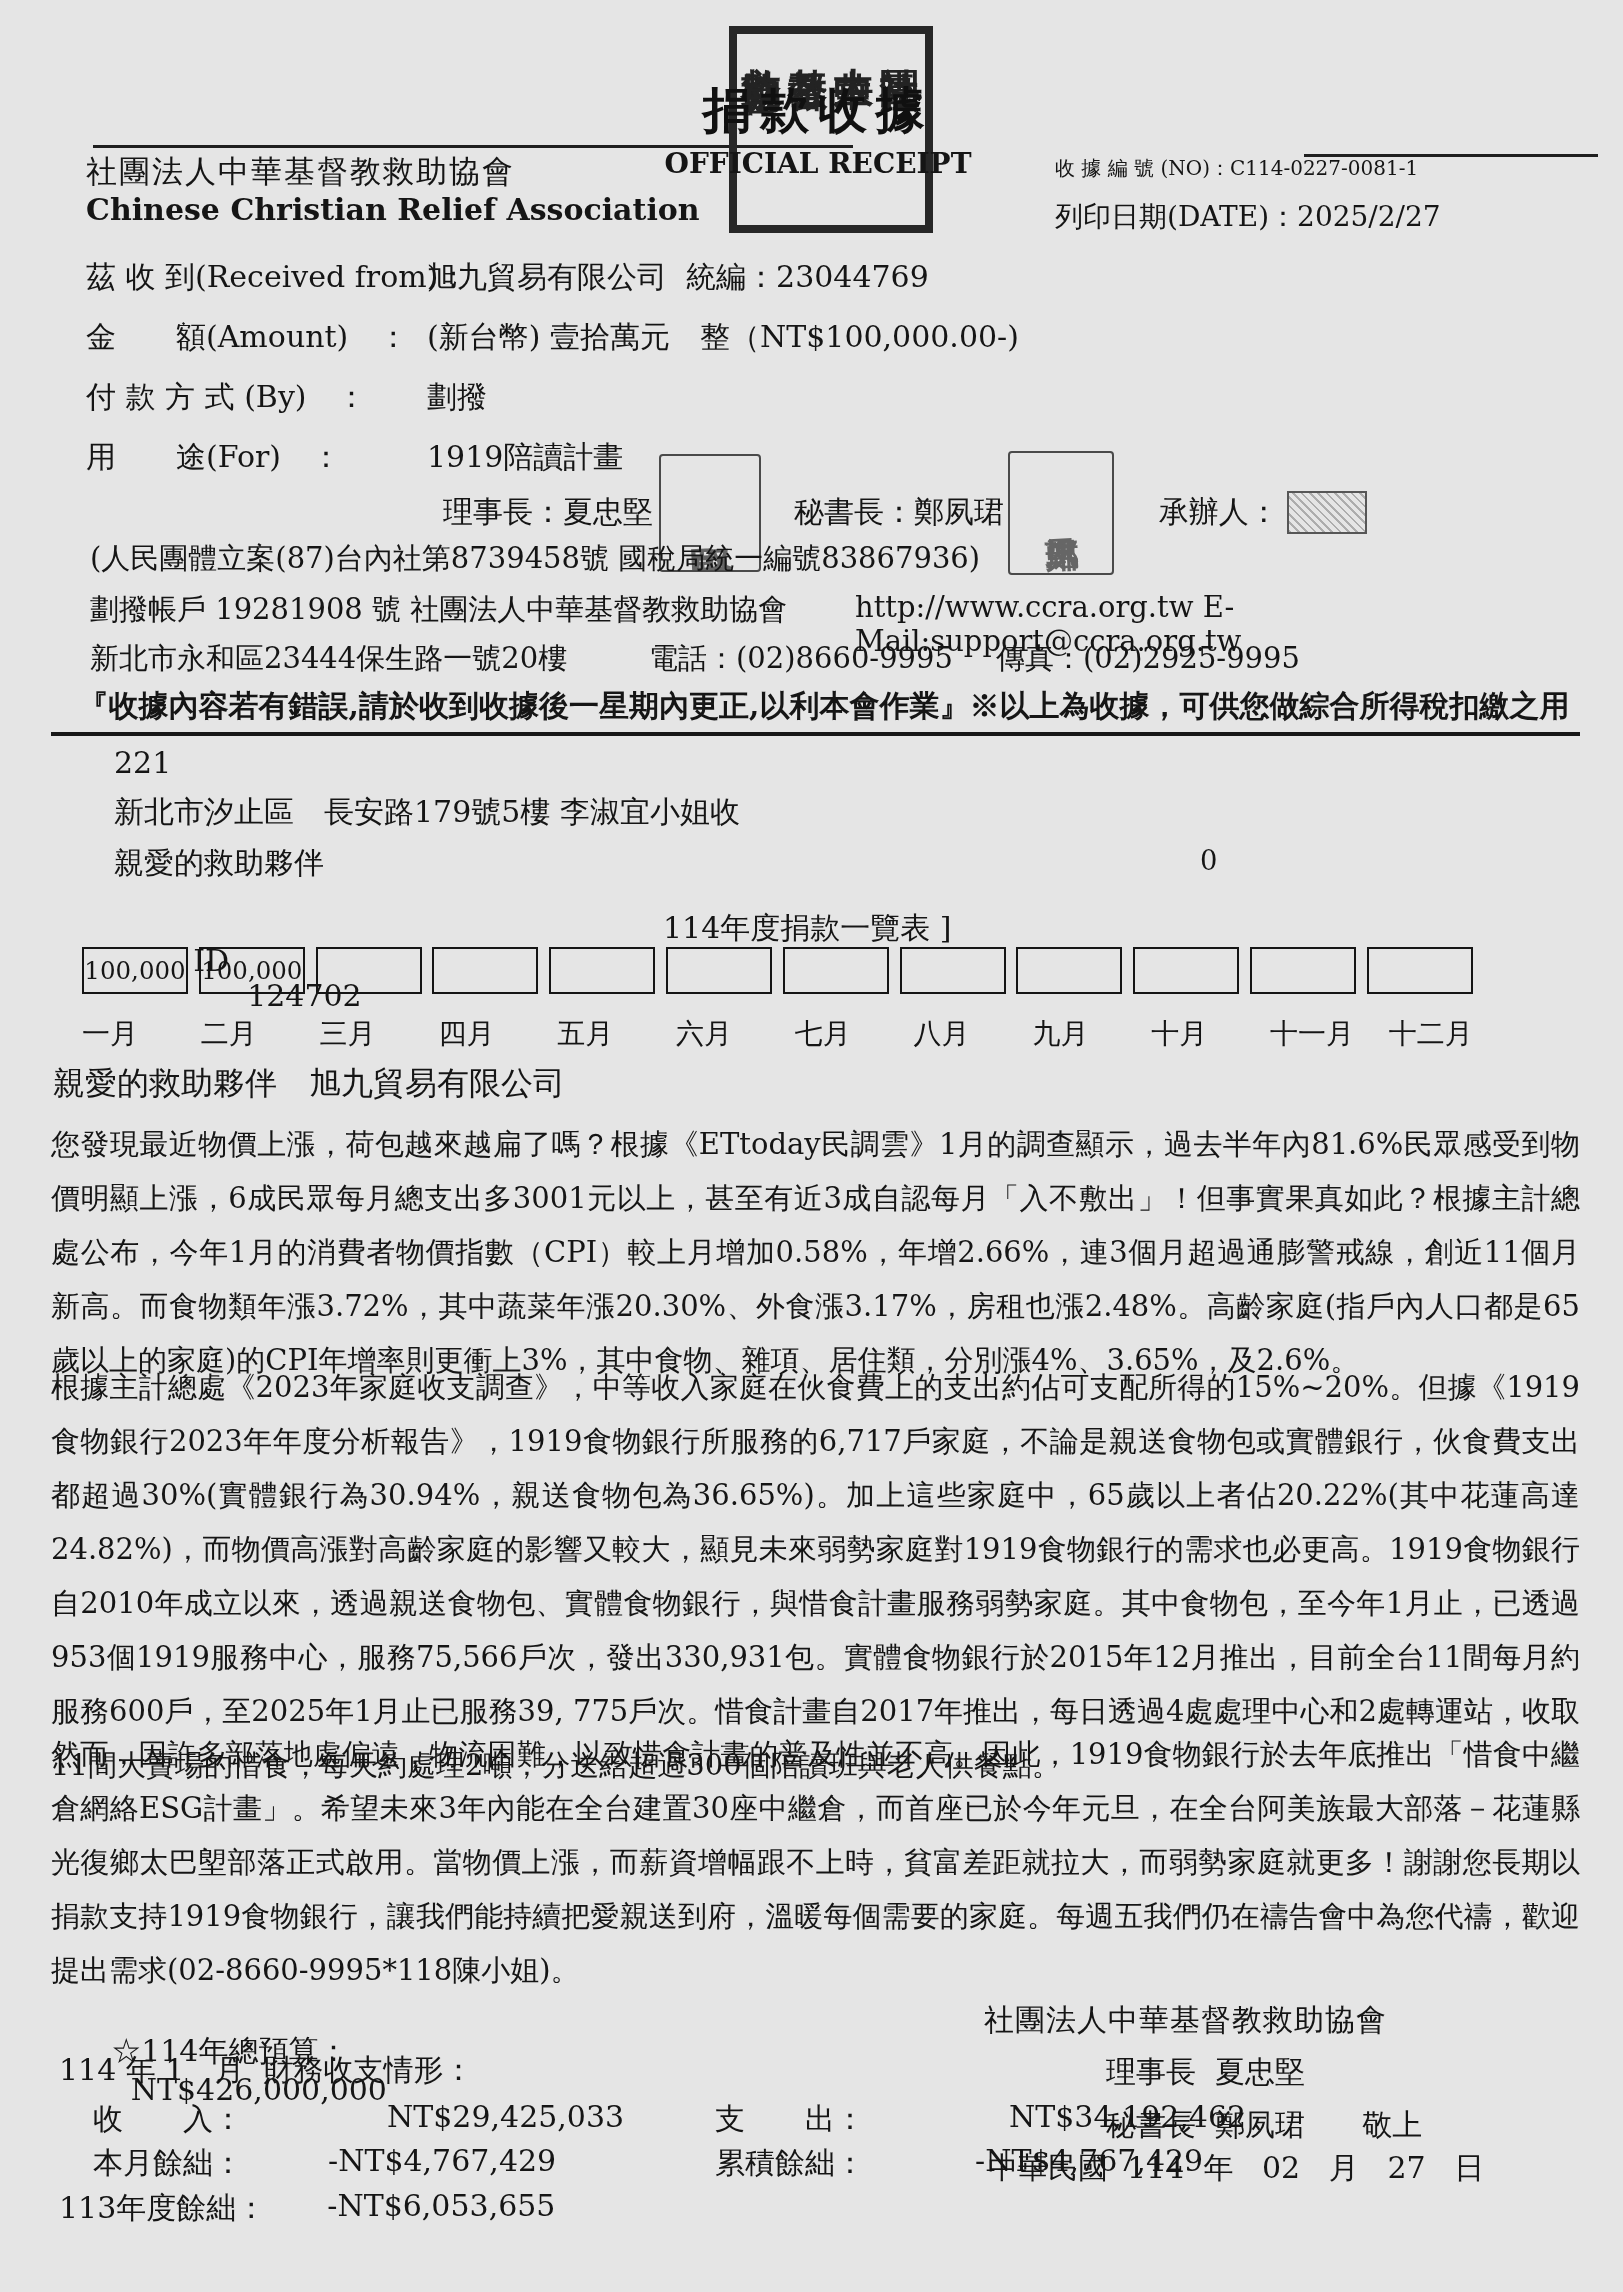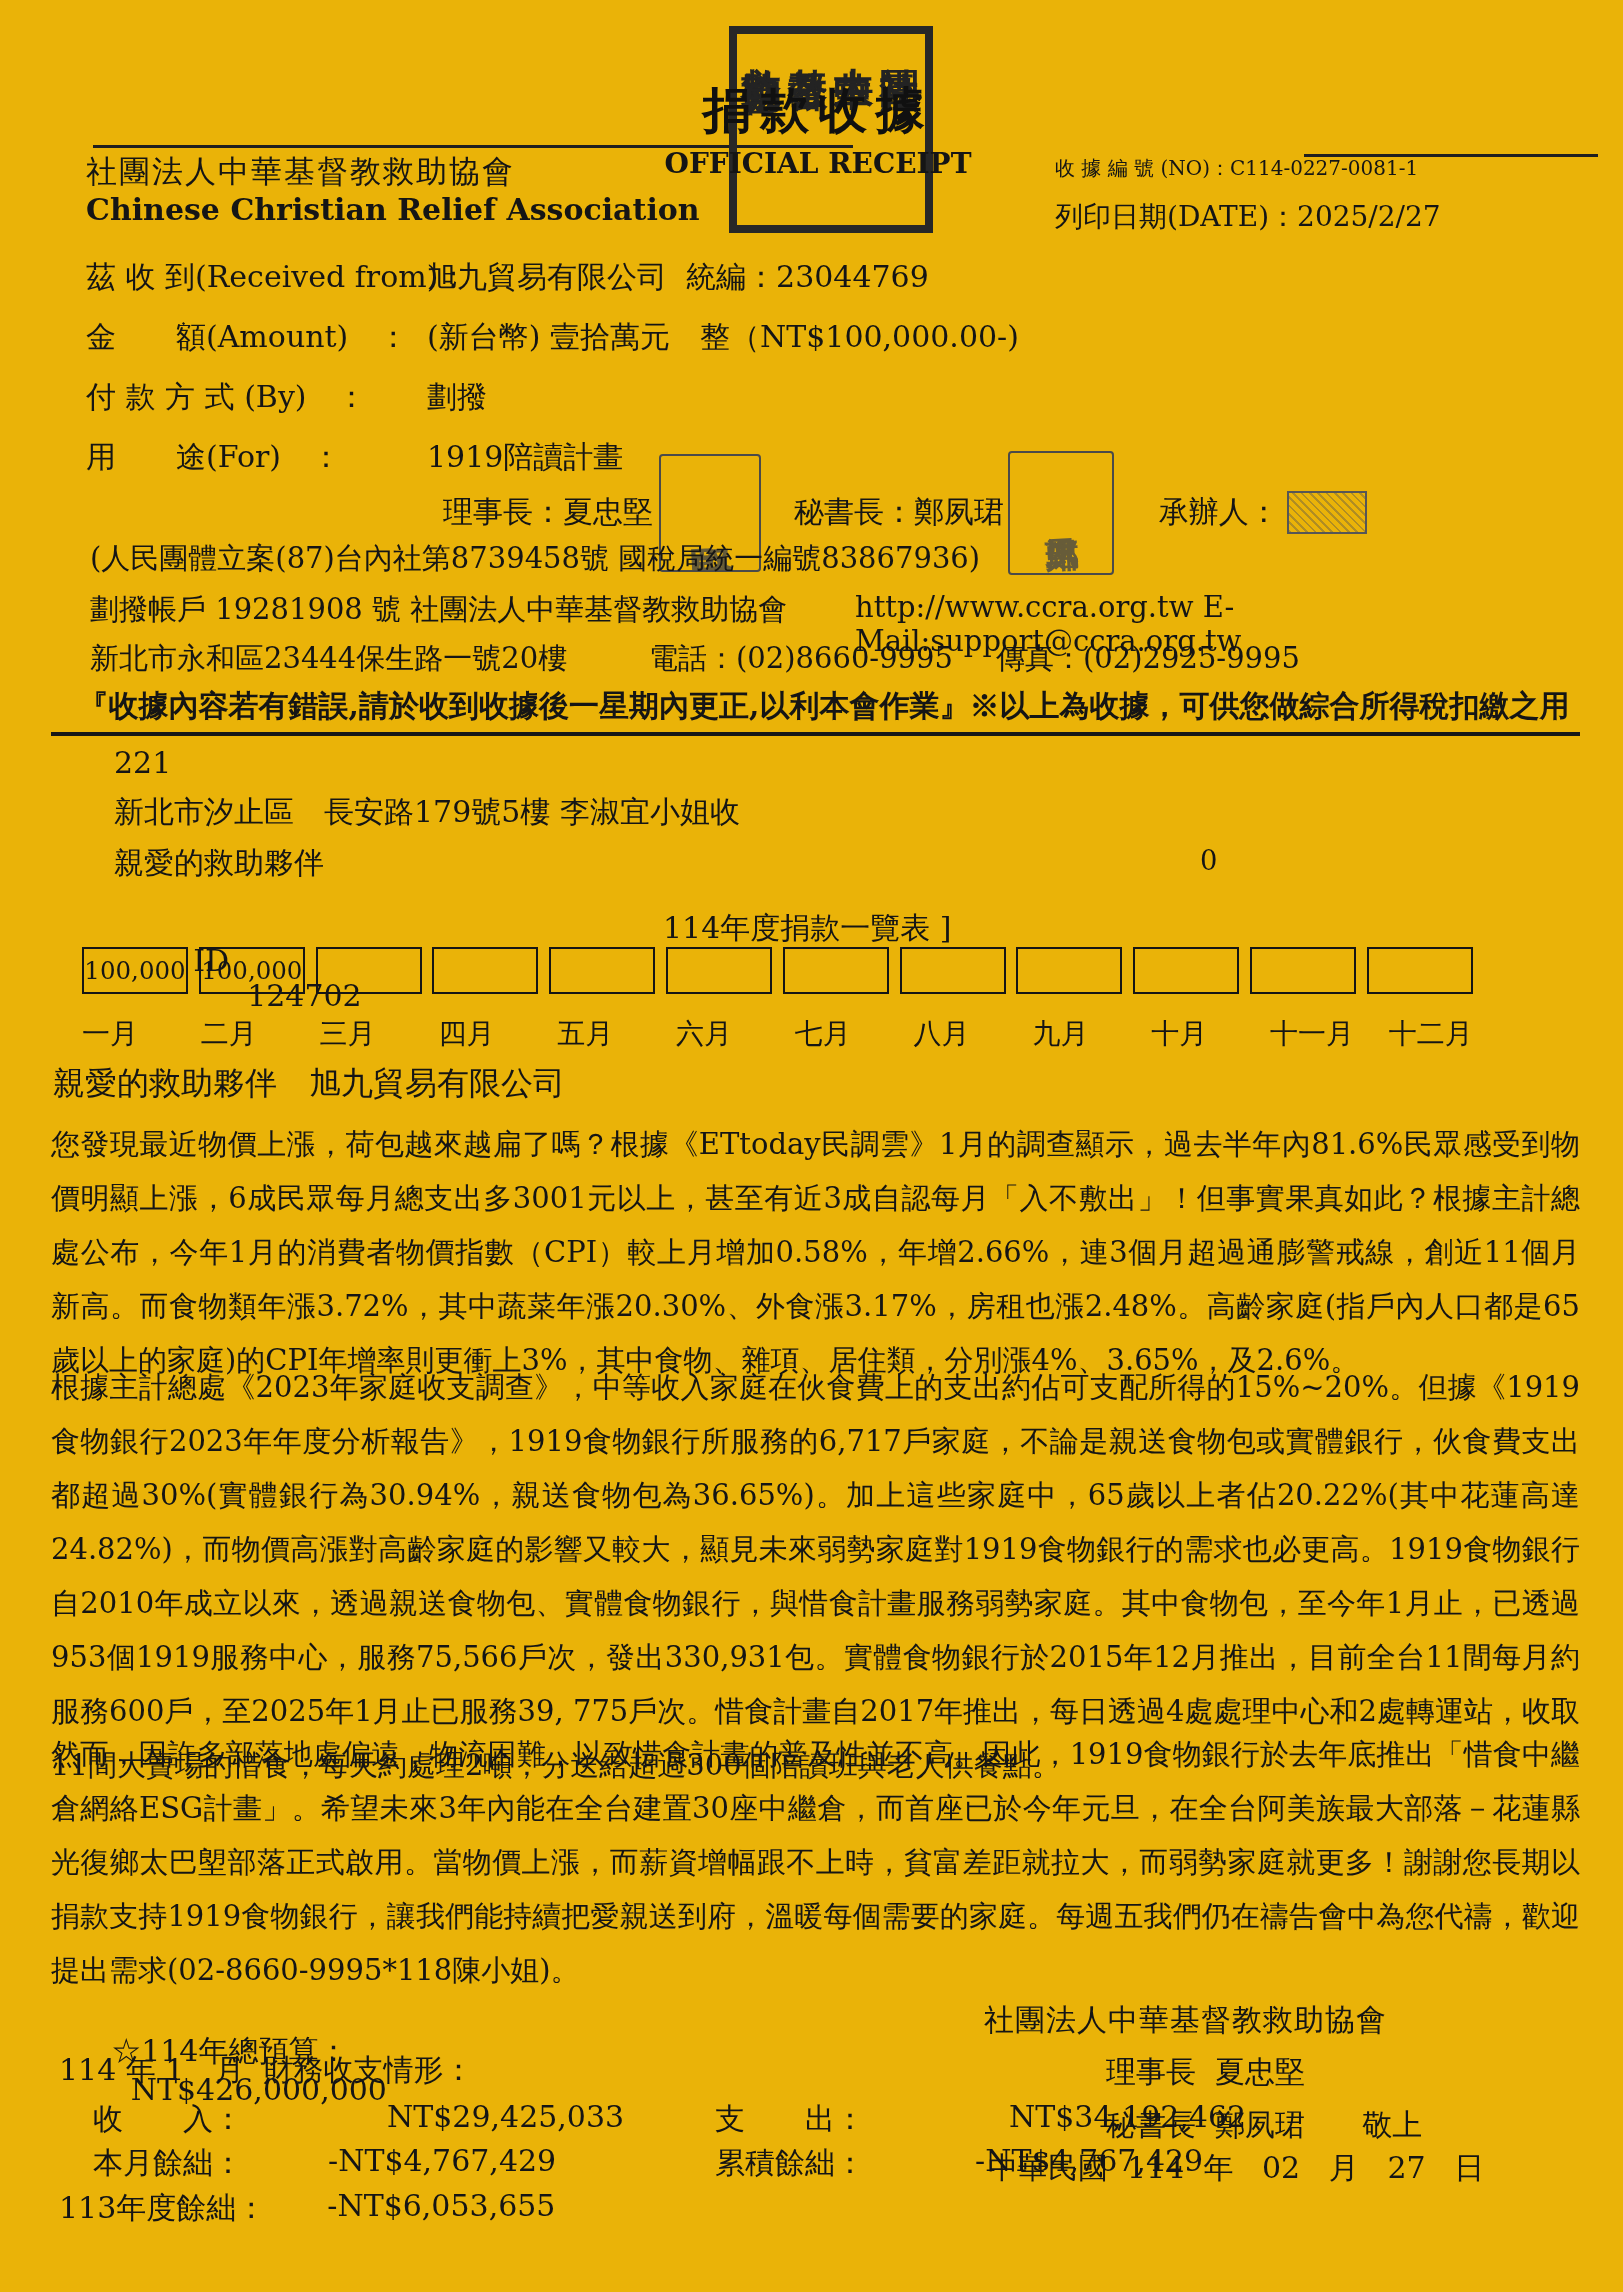--- a/index.html
+++ b/index.html
@@ -1,17 +1,17 @@
 <!DOCTYPE html>
 <html><head>
 <meta charset="utf-8">
 <style>
   html,body { margin:0; padding:0; background:#ffffff; }
   .page {
-    position:relative; width:1623px; height:2293px; background:#eab308;
+    position:relative; width:1623px; height:2293px; background:#e5e5e5;
     font-family:"DejaVu Serif","Liberation Serif",serif; color:#151515; overflow:hidden;
   }
   .abs { position:absolute; }
   .pre { white-space:pre; }
   .rule { position:absolute; background:#1f1f1f; height:2.9px; }
 
   
   .seal-box {
     position:absolute; left:729px; top:25.5px; width:178px; height:186px;
     border:8.8px solid #272727; z-index:1; display:flex; flex-direction:row-reverse;

